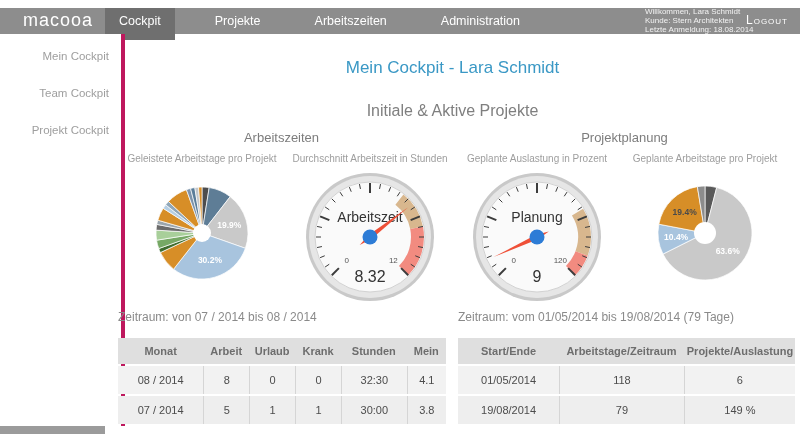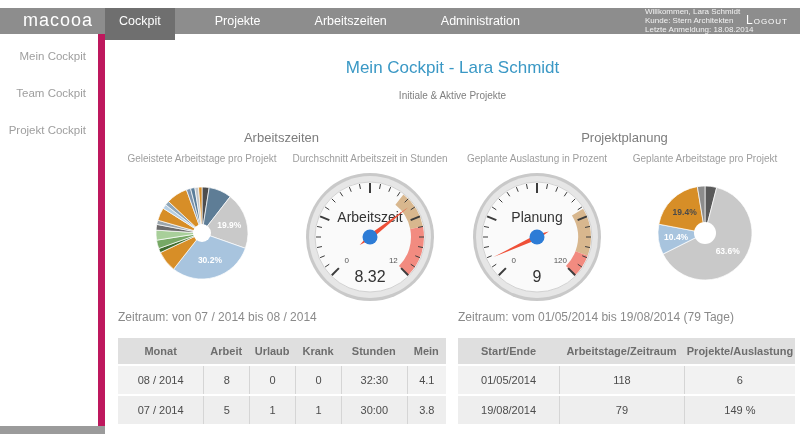--- a/index.html
+++ b/index.html
@@ -16,26 +16,26 @@
   .logo { position:absolute; left:0; top:8px; width:116px; height:26px; line-height:25px;
           text-align:center; color:#fff; font-size:18px; letter-spacing:1px; }
   .nav { position:absolute; left:105px; top:8px; height:26px; display:flex;gap:26px; }
   .nav-item { color:#fff; font-size:12.5px; line-height:26px; padding:0 14px; height:26px; cursor:pointer; }
   .nav-item.active { background:#6f6f6f; height:32px; }
   .welcome { position:absolute; left:645px; top:8px; width:150px; color:#f2f2f2; font-size:8px; line-height:8px; }
   .welcome div { margin-bottom:1px; }
   .logout { position:absolute; right:12px; top:13px; color:#fff; font-size:12px;
             font-variant:small-caps; letter-spacing:1px; cursor:pointer; }
   
-  .sidebar { position:absolute; left:0; top:34px; width:105px; height:392px; background:#fff; border-right:7px solid #be185d;text-decoration:underline; }
+  .sidebar { position:absolute; left:0; top:34px; width:125px; height:392px; background:#fff; border-right:4px solid #be185d;text-decoration:underline; }
   .side-item { position:absolute; right:12px; font-size:11.5px; color:#9e9e9e; cursor:pointer; white-space:nowrap; }
   .side-strip { position:absolute; left:0; top:426px; width:105px; height:8px; background:#9b9b9b; }
   
   .page-title { position:absolute; left:105px; width:695px; top:58px; text-align:center; font-size:17px; color:#3a98c5; }
-  .page-subtitle { position:absolute; left:105px; width:695px; top:90px; text-align:center; font-size:10px; color:#7f7f7f; }
+  .page-subtitle { position:absolute; left:105px; width:695px; top:102px; text-align:center; font-size:16px; color:#7f7f7f; }
   .section-title { position:absolute; top:130px; text-align:center; font-size:13px; color:#7d7d7d; }
   .chart-caption { position:absolute; top:153px; text-align:center; font-size:10px; color:#9e9e9e; }
   .chart-box { position:absolute; }
   
   .zeitraum { position:absolute; top:310px; font-size:12px; color:#8a8a8a; }
   table.dash { position:absolute; top:336px; border-collapse:separate; border-spacing:0 2px; table-layout:fixed; }
   table.dash th { background:#dfdfdf; color:#6d6d6d; font-size:11px; font-weight:bold; padding:7px 3px; text-align:center; }
   table.dash td { background:#f2f2f2; color:#4c4c4c; font-size:11px; padding:8px 3px; text-align:center; border-left:1px solid #d5d5d5; }
   table.dash td:first-child { border-left:none; }
   table.dash tr.alt td { background:#eeeeee; }

